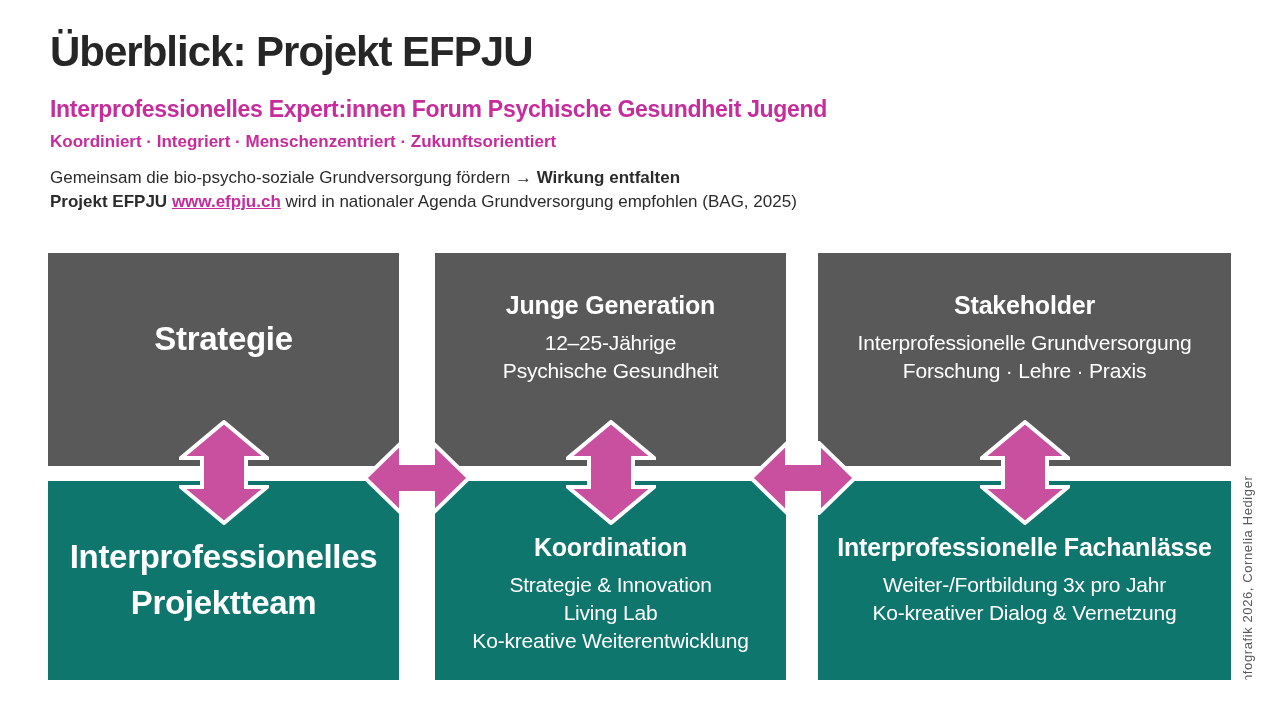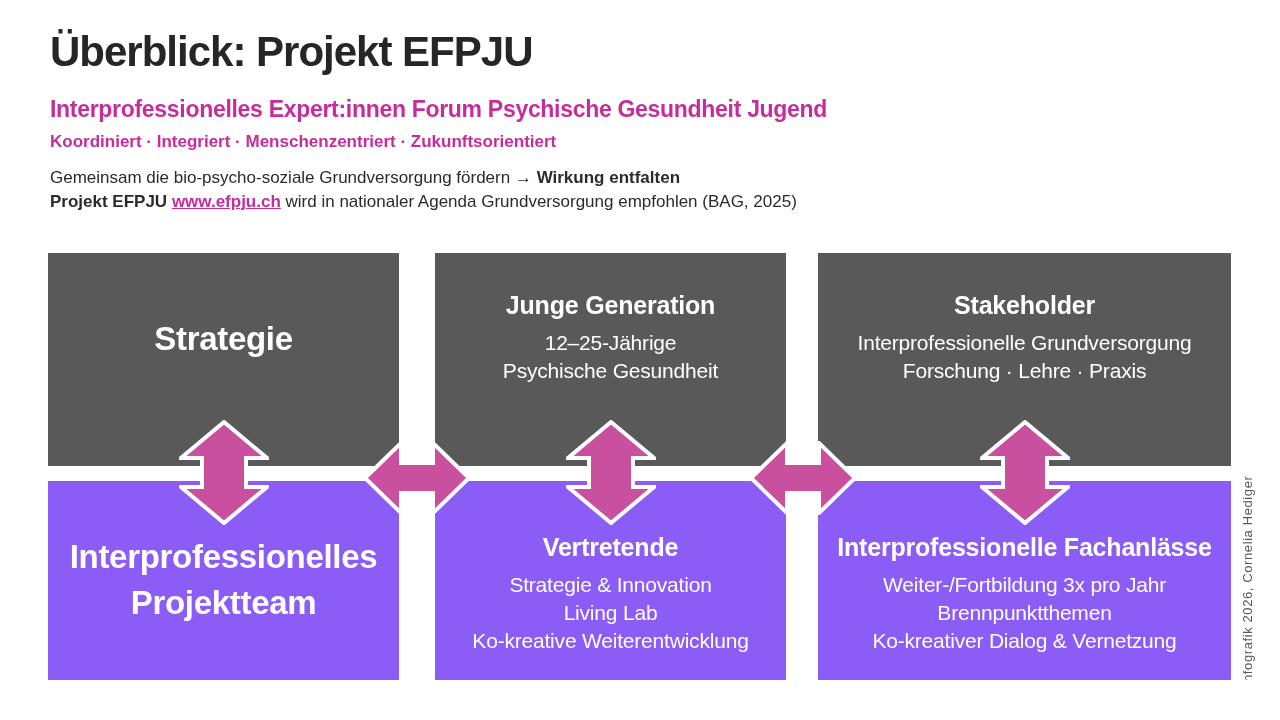--- a/index.html
+++ b/index.html
@@ -26,21 +26,21 @@
   }
   .intro p{margin:0;}
   .b{font-weight:bold;}
   .link{color:#c62c9c;text-decoration:underline;cursor:pointer;font-weight:bold;}
   
   .box{
     position:absolute;color:#ffffff;text-align:center;
     display:flex;flex-direction:column;align-items:center;box-sizing:border-box;
   }
   .gray{background:#595959;}
-  .pink{background:#8b5cf6;text-align:center;}
+  .pink{background:#0f766e;text-align:center;}
   .box-title{font-size:25px;font-weight:bold;margin-bottom:9px;letter-spacing:-0.2px;}
   .box-line{font-size:21px;line-height:28px;letter-spacing:-0.2px;}
   .box-title-xl{font-size:33px;font-weight:bold;line-height:46px;letter-spacing:-0.3px;}
   #b-tl{left:48px;top:253px;width:351px;height:213px;justify-content:center;padding-bottom:42px;}
   #b-tm{left:435px;top:253px;width:351px;height:213px;padding-top:38px;}
   #b-tr{left:818px;top:253px;width:413px;height:213px;padding-top:38px;}
   #b-bl{left:48px;top:481px;width:351px;height:214px;justify-content:center;padding-bottom:16px;}
   #b-bm{left:435px;top:481px;width:351px;height:214px;padding-top:52px;}
   #b-br{left:818px;top:481px;width:413px;height:214px;padding-top:52px;}
   
@@ -81,29 +81,28 @@
   <div class="box gray" id="b-tr">
     <div class="box-title">Stakeholder</div>
     <div class="box-line">Interprofessionelle Grundversorgung</div>
     <div class="box-line">Forschung · Lehre · Praxis</div>
   </div>
 
   <div class="box pink" id="b-bl">
     <div class="box-title-xl">Interprofessionelles Projektteam</div>
   </div>
   <div class="box pink" id="b-bm">
-    <div class="box-title">Vertretende</div>
+    <div class="box-title">Koordination</div>
     <div class="box-line">Strategie &amp; Innovation</div>
     <div class="box-line">Living Lab</div>
     <div class="box-line">Ko-kreative Weiterentwicklung</div>
   </div>
   <div class="box pink" id="b-br">
     <div class="box-title">Interprofessionelle Fachanlässe</div>
     <div class="box-line">Weiter-/Fortbildung 3x pro Jahr</div>
-    <div class="box-line">Brennpunktthemen</div>
     <div class="box-line">Ko-kreativer Dialog &amp; Vernetzung</div>
   </div>
 
   <div class="varrow" id="va1">
     <svg viewBox="0 0 90 105" xmlns="http://www.w3.org/2000/svg">
         <path d="M45 2 L88 38 L67 38 L67 67 L88 67 L45 103 L2 67 L23 67 L23 38 L2 38 Z" fill="#c8509e" stroke="#ffffff" stroke-width="4" stroke-linejoin="miter"></path>
       </svg>
   </div>
   <div class="varrow" id="va2">
     <svg viewBox="0 0 90 105" xmlns="http://www.w3.org/2000/svg">

